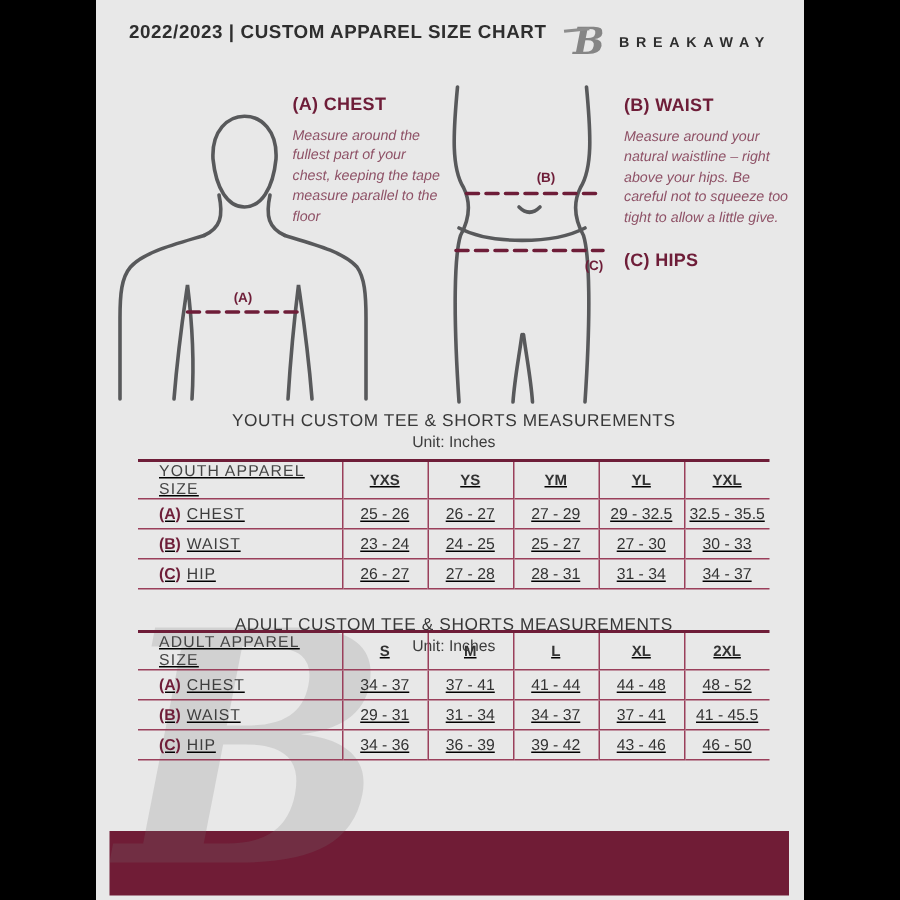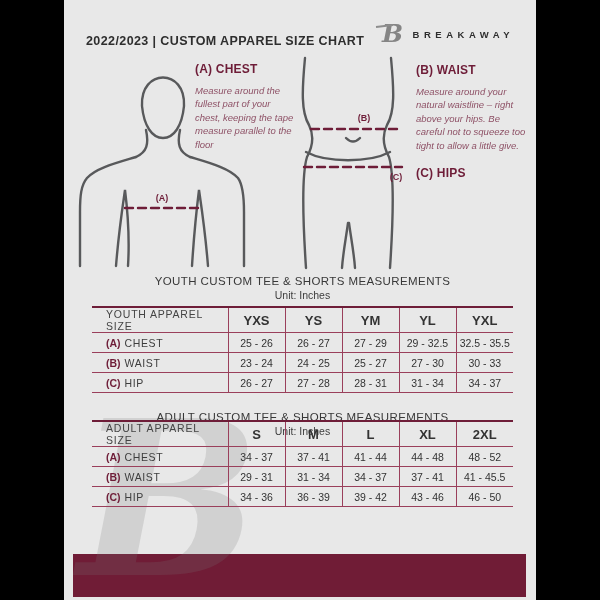--- a/index.html
+++ b/index.html
@@ -8,44 +8,44 @@
     --mauve:#8E5166;
     --charcoal:#2E2E2E;
     --page-bg:#E8E8E8;
   }
   *{margin:0;padding:0;box-sizing:border-box;}
   html,body{width:600px;height:600px;}
   body{background:#000;position:relative;font-family:"Liberation Sans",sans-serif;overflow:hidden;}
   .page{position:absolute;left:64px;top:0;width:472px;height:600px;background:var(--page-bg);overflow:hidden;}
 
   
-  .hdr{position:absolute;left:0;top:14px;width:100%;height:34px;display:flex;align-items:flex-end;justify-content:space-between;padding:0 22px;z-index:3;}
+  .hdr{position:absolute;left:0;top:14px;width:100%;height:34px;display:flex;align-items:flex-start;justify-content:space-between;padding:0 22px;z-index:3;}
   .hdr-title{font-size:12.5px;font-weight:bold;color:var(--charcoal);letter-spacing:0.4px;white-space:nowrap;}
   .brand{display:flex;align-items:center;gap:7px;}
   .logo-b{position:relative;width:26px;height:28px;}
   .logo-b .glyph{font-family:"DejaVu Serif",serif;font-style:italic;font-weight:bold;font-size:25px;line-height:28px;color:#858585;display:block;text-align:center;}
   .logo-b .bar{position:absolute;left:-4px;top:5px;width:17px;height:2.4px;background:#8d8d8d;transform:rotate(-6deg);}
   .brand-name{font-size:9.5px;font-weight:bold;letter-spacing:4.5px;color:var(--charcoal);}
 
   
   .fig{position:absolute;z-index:3;overflow:visible;}
   .fig path{fill:none;stroke:#58595B;stroke-width:2.4;stroke-linecap:round;}
   .fig .dash{stroke:var(--maroon);stroke-width:2.4;stroke-dasharray:8 5;}
   .fig text{font-family:"Liberation Sans",sans-serif;font-size:9px;font-weight:bold;fill:var(--maroon);}
   .diagram-block{position:absolute;z-index:3;}
   .diagram-heading{font-size:12px;font-weight:bold;color:var(--maroon);letter-spacing:0.2px;}
   .diagram-body{margin-top:8px;font-style:italic;font-size:9.5px;line-height:1.42;color:var(--mauve);}
 
   
   .tbl-title{position:absolute;left:28px;width:421px;text-align:center;font-size:11.5px;font-weight:normal;color:#383838;letter-spacing:0.4px;z-index:3;}
   .tbl-unit{position:absolute;left:28px;width:421px;text-align:center;font-size:10.5px;color:#3d3d3d;z-index:3;}
   table.size-table{position:absolute;left:28px;width:421px;border-collapse:collapse;table-layout:fixed;border-top:2px solid var(--maroon);z-index:3;}
-  table.size-table tr{border-bottom:1px solid var(--maroon-border);}
+  table.size-table tr{border-bottom:1px solid var(--maroon-border);text-decoration:underline;}
   table.size-table th,table.size-table td{height:20px;text-align:center;font-size:10.5px;color:#333;vertical-align:middle;}
-  table.size-table th{height:24px;font-weight:bold;font-size:13px;}
+  table.size-table th{height:24px;font-weight:bold;font-size:10px;}
   table.size-table th.first{font-weight:normal;font-size:10.5px;letter-spacing:0.8px;color:#444;}
   table.size-table th:not(.first),table.size-table td:not(.first){border-left:1px solid var(--maroon-border);}
   table.size-table .first{text-align:left;padding-left:14px;}
   .pfx{color:var(--maroon);font-weight:bold;margin-right:4px;}
   .lbl{letter-spacing:0.6px;color:#3d3d3d;}
   col.c0{width:136px;}
 
   
   .footer-bar{position:absolute;left:9px;top:554px;width:453px;height:43px;background:#701C36;z-index:1;}
   .watermark{position:absolute;left:14px;top:392px;z-index:2;font-family:"DejaVu Serif",serif;font-style:italic;font-weight:bold;font-size:215px;line-height:1;color:rgba(122,122,122,0.20);pointer-events:none;}

